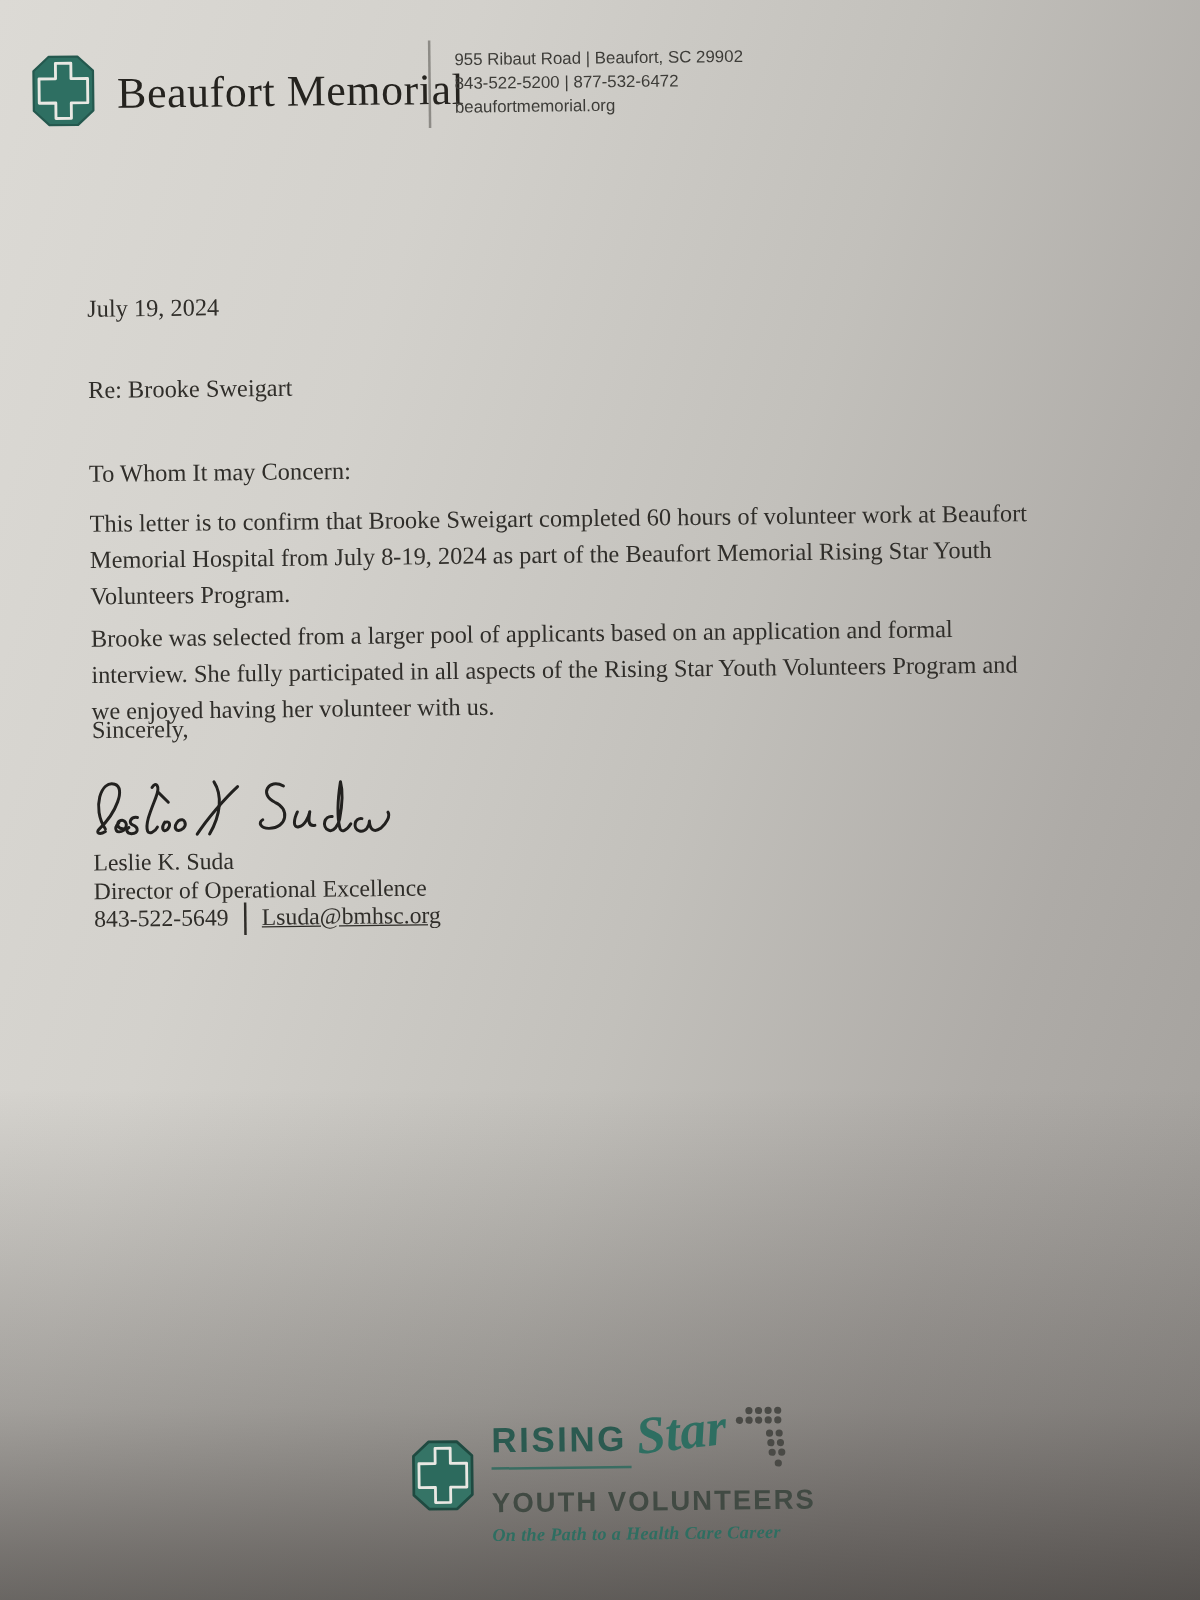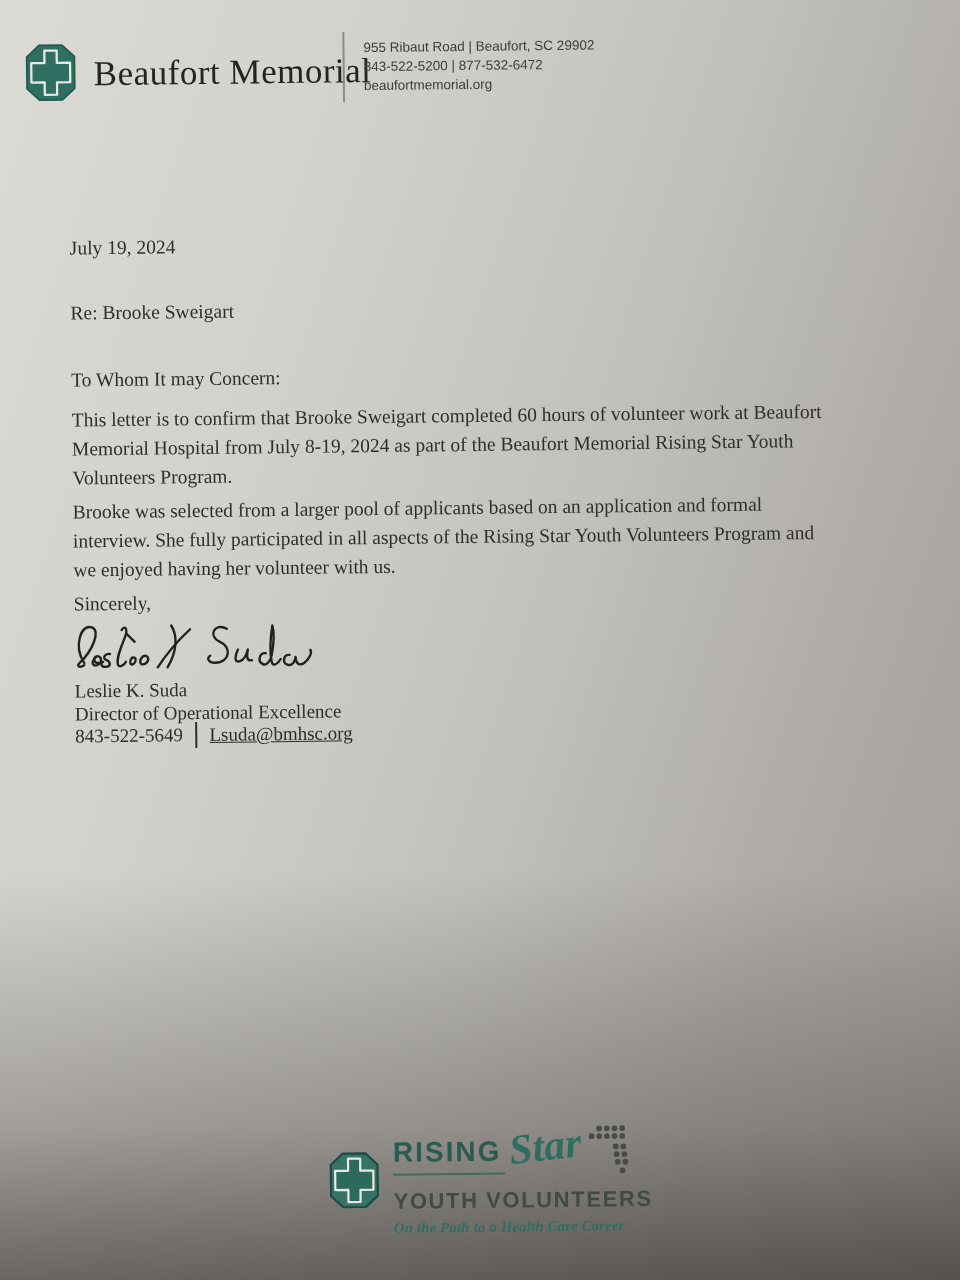--- a/index.html
+++ b/index.html
@@ -79,21 +79,21 @@
     <div>beaufortmemorial.org</div>
   </div>
 
   <div class="line" style="top:235px">July 19, 2024</div>
   <div class="line" style="top:300px">Re: Brooke Sweigart</div>
   <div class="line" style="top:367px">To Whom It may Concern:</div>
 
   <div class="para" style="top:403px">This letter is to confirm that Brooke Sweigart completed 60 hours of volunteer work at Beaufort Memorial Hospital from July 8-19, 2024 as part of the Beaufort Memorial Rising Star Youth Volunteers Program.</div>
   <div class="para" style="top:495px">Brooke was selected from a larger pool of applicants based on an application and formal interview. She fully participated in all aspects of the Rising Star Youth Volunteers Program and we enjoyed having her volunteer with us.</div>
 
-  <div class="line" style="top:591px">Sincerely,</div>
+  <div class="line" style="top:572px">Sincerely,</div>
 
   <div class="sig-svg">
     <svg width="248" height="64" viewBox="0 0 250 62" fill="none" stroke="#22211f" stroke-width="2.4" stroke-linecap="round" stroke-linejoin="round">
       <path d="M16,48 C5,31 13,8 24,12 C33,15 25,35 11,48 C8,51 11,53 16,50"></path>
       <path d="M27,43 C22,48 25,53 31,49 C35,45 32,39 27,42 C25,44 26,48 30,48"></path>
       <path d="M42,39 C37,38 34,43 38,45 C43,47 43,52 37,52 C33,52 32,48 35,47"></path>
       <path d="M54,15 C57,10 61,13 57,23 C53,33 48,44 50,50 C51,53 56,51 58,47"></path>
       <path d="M64,43 C61,47 62,52 66,49 C69,46 68,42 65,43"></path>
       <path d="M75,42 C70,47 73,53 79,48 C82,45 80,39 75,42"></path>
       <path d="M67,27 L59,19"></path>

